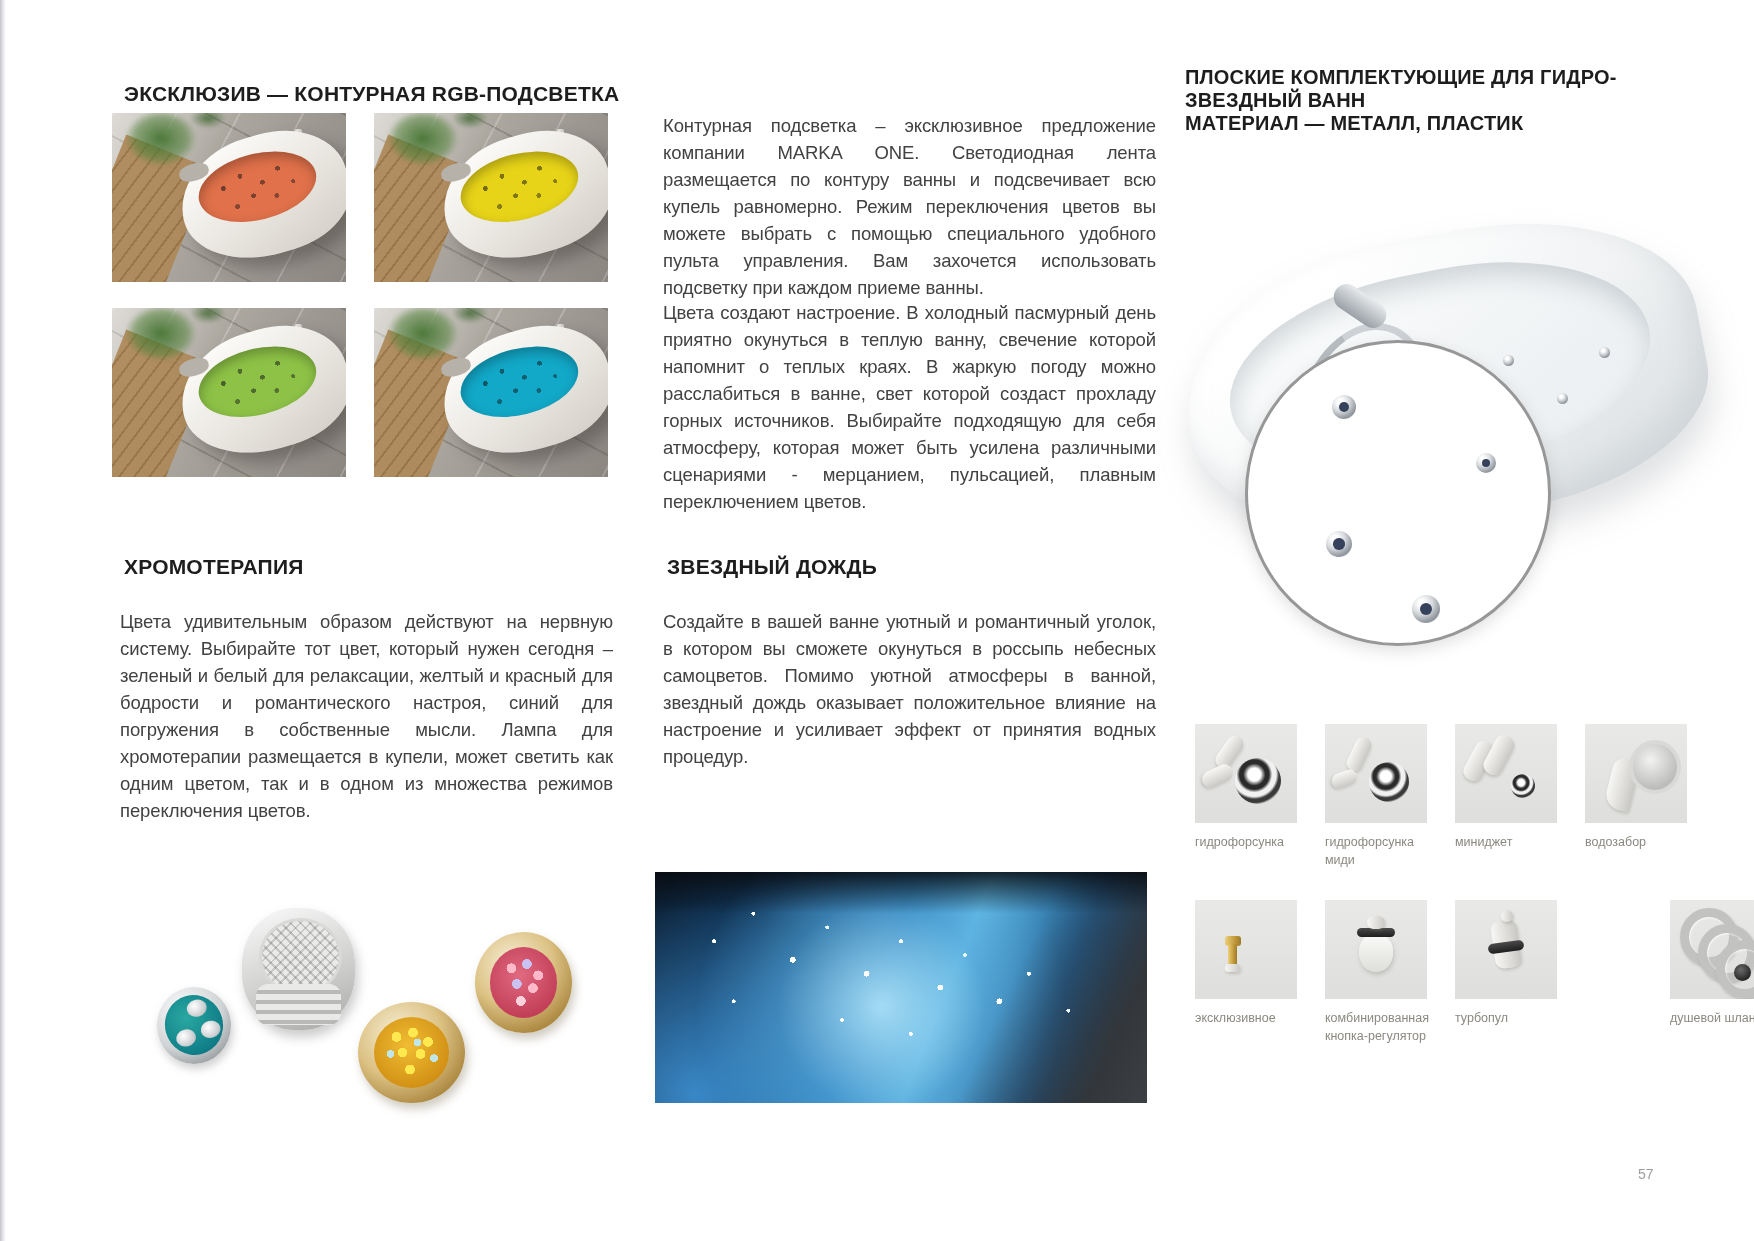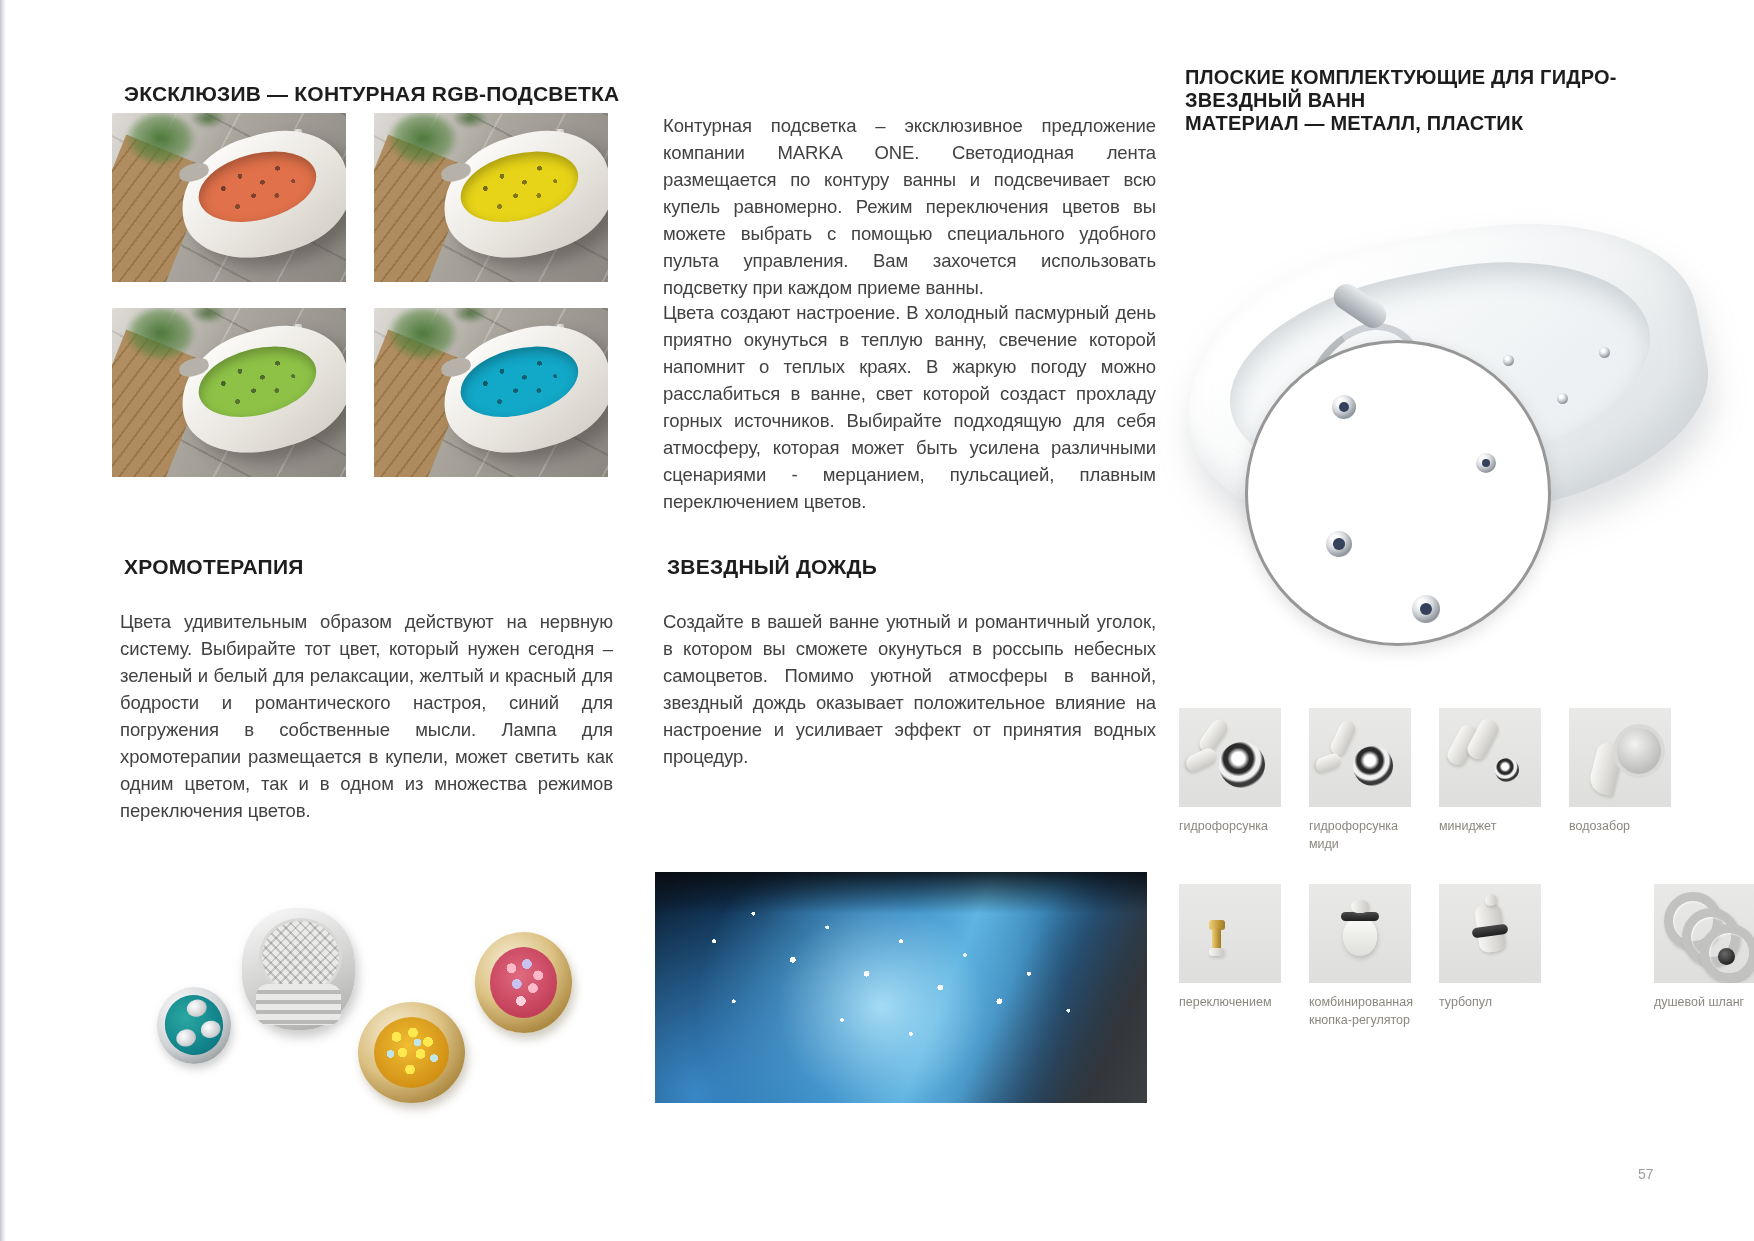--- a/index.html
+++ b/index.html
@@ -132,21 +132,21 @@
         background:linear-gradient(180deg,#eceff1,#a6adb3);}
   .bt-jet{position:absolute;width:11px;height:11px;border-radius:50%;
         background:radial-gradient(circle at 38% 32%,#fff 15%,#c9ccd0 45%,#7e858c 80%);}
   .magnifier{position:absolute;left:60px;top:135px;width:300px;height:300px;border-radius:50%;
         background:#ffffff;border:3px solid #979797;box-shadow:0 5px 16px rgba(120,120,120,.22);}
   .mag-jet{position:absolute;border-radius:50%;
         background:radial-gradient(circle at 35% 30%,#ffffff 12%,#d6d9dd 40%,#8e959c 72%,#d0d4d8 92%);}
   .mag-jet::after{content:"";position:absolute;inset:28%;border-radius:50%;background:#36415c;}
 
   
-  .comp{position:absolute;width:108px;margin:0;}
+  .comp{position:absolute;width:108px;margin:16px;}
   .comp-img{position:relative;width:102px;height:99px;overflow:hidden;
         background:linear-gradient(180deg,#e9e9e8,#dededd);}
   .pp{position:absolute;border-radius:9px;background:linear-gradient(90deg,#f7f7f5,#d9d7d3 70%,#c9c7c3);
         box-shadow:1px 2px 3px rgba(120,118,114,.3);}
   .dsc{position:absolute;border-radius:50%;
         background:radial-gradient(circle at 42% 36%,#ffffff 0 16%,#2b2b2b 28% 37%,#f1f1f1 45% 55%,#3a3a3a 62% 70%,#dcdcdc 76%);}
   .mesh{position:absolute;border-radius:50%;border:4px solid #d9d9d7;
         background:radial-gradient(circle at 40% 35%,#f2f2f0,#bdbdbb 70%),
                    repeating-linear-gradient(45deg,rgba(255,255,255,.5) 0 3px,rgba(140,140,138,.35) 3px 5px);}
   .brass{position:absolute;background:linear-gradient(90deg,#eed07a,#c29a3c 60%,#9c7a28);border-radius:3px;}
@@ -311,21 +311,21 @@
       </div>
       <figcaption class="caption">водозабор</figcaption>
     </figure>
 
     <figure class="comp" style="left:1179px;top:884px">
       <div class="comp-img">
         <span class="brass" style="left:30px;top:36px;width:16px;height:10px"></span>
         <span class="brass" style="left:33px;top:44px;width:9px;height:22px"></span>
         <span class="pp" style="left:30px;top:64px;width:15px;height:8px"></span>
       </div>
-      <figcaption class="caption">переключением</figcaption>
+      <figcaption class="caption">эксклюзивное</figcaption>
     </figure>
 
     <figure class="comp" style="left:1309px;top:884px">
       <div class="comp-img">
         <span class="cone" style="left:34px;top:34px;width:34px;height:38px"></span>
         <span class="ringbar" style="left:32px;top:28px;width:38px;height:9px"></span>
         <span class="pp" style="left:42px;top:16px;width:18px;height:13px"></span>
       </div>
       <figcaption class="caption">комбинированная кнопка-регулятор</figcaption>
     </figure>

